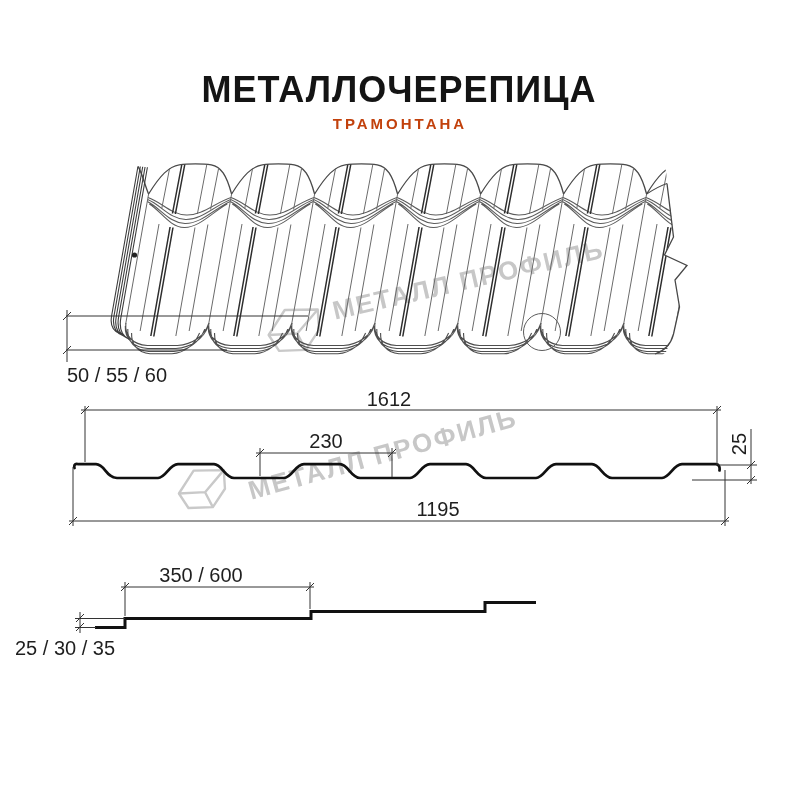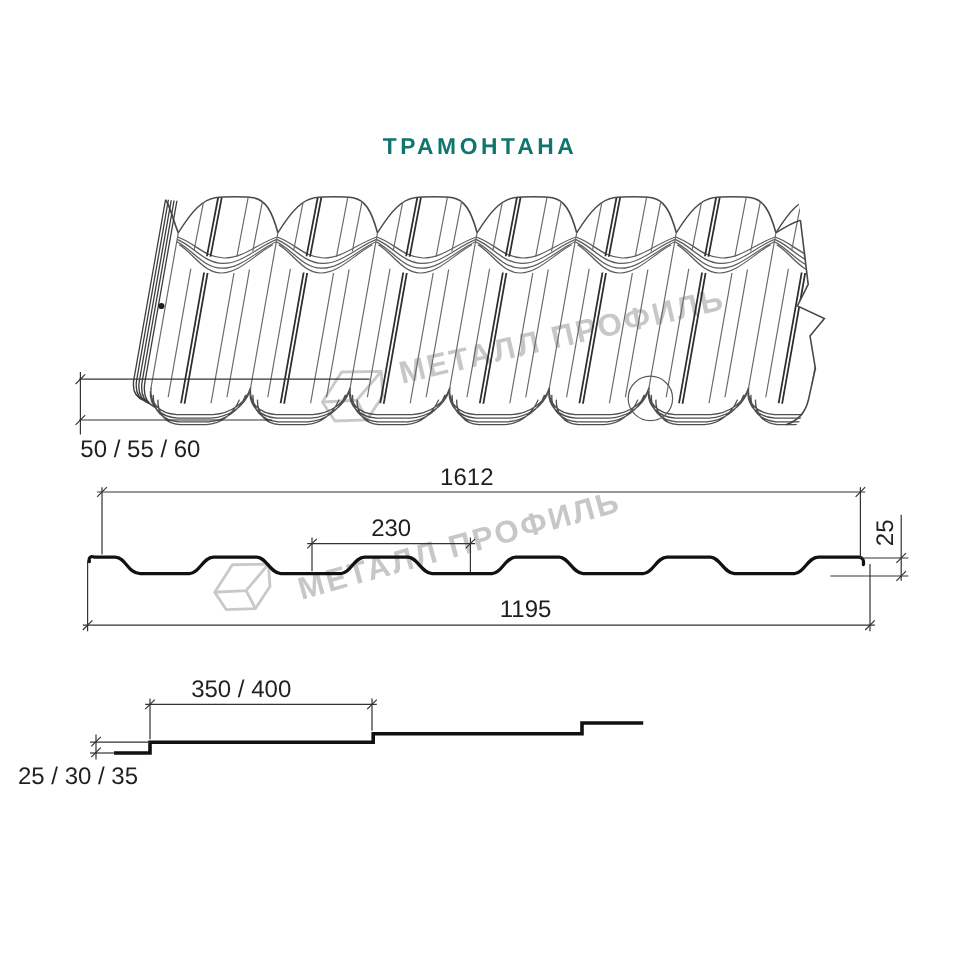--- a/index.html
+++ b/index.html
@@ -6,21 +6,21 @@
   .stage{
     position:relative;width:800px;height:800px;background:#fff;overflow:hidden;
     font-family:"Liberation Sans", sans-serif;color:#161616;
   }
   .abs{position:absolute;white-space:nowrap;}
   .center{transform:translate(-50%,-50%);}
   .title{
     font-size:36px;font-weight:800;letter-spacing:1px;color:#141414;
   }
   .subtitle{
-    font-size:19px;font-weight:600;letter-spacing:3px;color:#0f766e;
+    font-size:15px;font-weight:600;letter-spacing:3px;color:#c2410c;
   }
   .dim{
     font-size:20px;font-weight:400;color:#1f1f1f;letter-spacing:0px;
   }
   .dim-rot{transform:translate(-50%,-50%) rotate(-90deg);}
   .wm-text{
     font-size:26px;font-weight:700;letter-spacing:2px;color:#c7c7c7;
     transform-origin:0 50%;
   }
   .wm1{transform:rotate(-13deg);}
@@ -178,26 +178,27 @@
       <g stroke="#333" stroke-width="1" fill="none">
         <path d="M 75,618.5 L 125,618.5"></path>
         <path d="M 75,627.5 L 96,627.5"></path>
         <path d="M 80,612 L 80,633"></path>
         <path d="M 76,622 L 84,614 M 76,631 L 84,623"></path>
       </g>
     </g>
   </svg>
 
   <div class="layer-labels">
+    <span class="abs center title" style="left:399px;top:90px;">МЕТАЛЛОЧЕРЕПИЦА</span>
     <span class="abs center subtitle" style="left:400px;top:123px;">ТРАМОНТАНА</span>
 
     <span class="abs center dim" style="left:117px;top:375px;text-align:right;">50 / 55 / 60</span>
 
     <span class="abs center dim" style="left:389px;top:399px;">1612</span>
     <span class="abs center dim" style="left:326px;top:441px;">230</span>
     <span class="abs dim dim-rot" style="left:739px;top:444px;">25</span>
     <span class="abs center dim" style="left:390px;top:509px;margin-left:48px;">1195</span>
 
-    <span class="abs center dim" style="left:201px;top:575px;">350 / 400</span>
+    <span class="abs center dim" style="left:201px;top:575px;">350 / 600</span>
     <span class="abs center dim" style="left:65px;top:648px;text-align:right;">25 / 30 / 35</span>
   </div>
 
 </div>
 
 </body></html>

